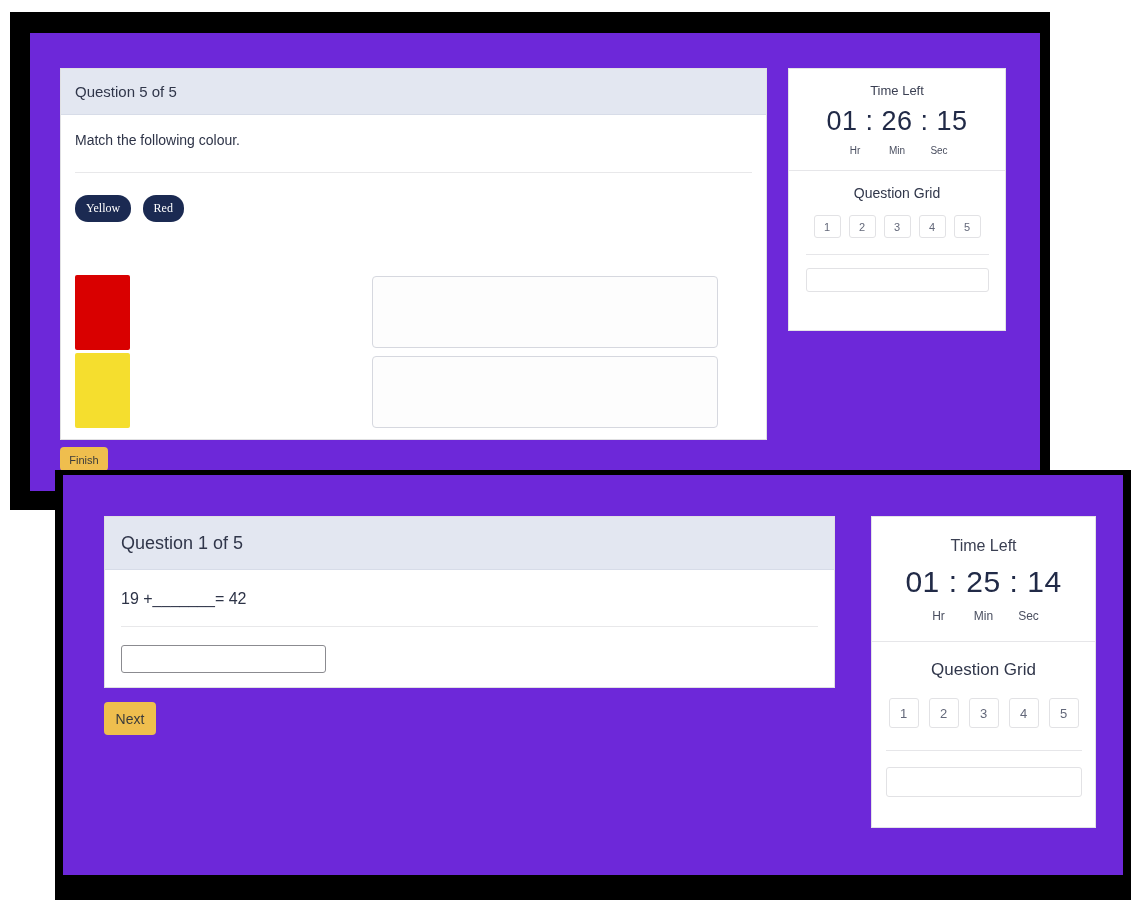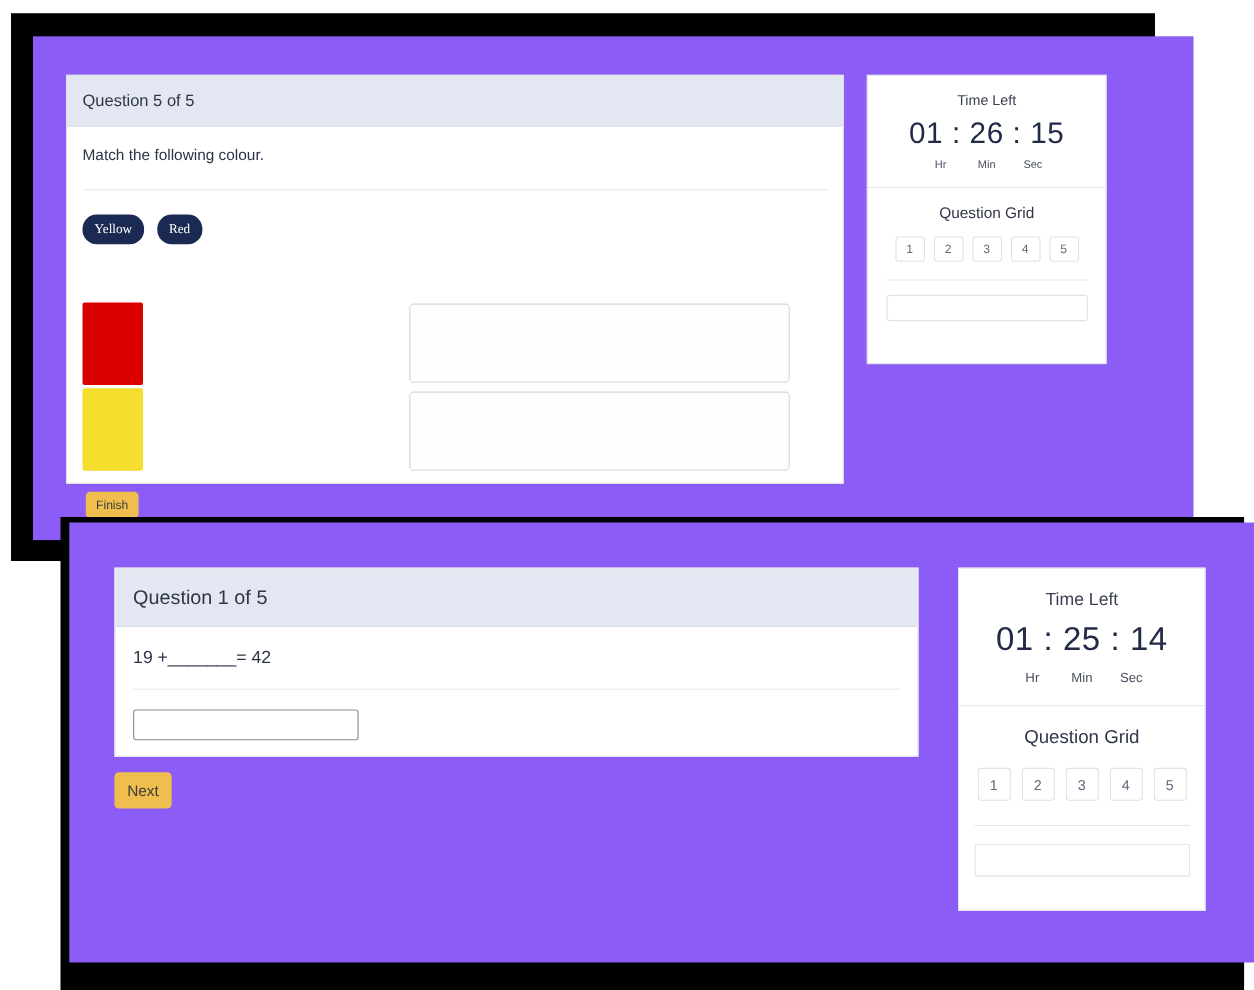--- a/index.html
+++ b/index.html
@@ -20,23 +20,22 @@
   }
 
   
   .win {
     position: absolute;
     background: #000000;
     box-sizing: border-box;
   }
   .win-inner {
     position: absolute;
-    background: #8b5cf6;
+    background: #6d28d9;
     overflow: hidden;
-    padding-left: 45px;
   }
 
   
   #win-back        { left: 10px;  top: 12px;  width: 1040px; height: 498px; }
   #win-back .win-inner { left: 20px; top: 21px; width: 1010px; height: 458px; }
 
   
   #win-front        { left: 55px;  top: 470px; width: 1076px; height: 520px;
                       box-shadow: 0 0 0 0 rgba(0,0,0,0); }
   #win-front .win-inner { left: 8px; top: 5px; width: 1060px; height: 400px; }
@@ -166,21 +165,21 @@
   #back-card .card-header-title { font-size: 15px; }
   #back-card .card-body         { padding: 17px 14px 0 14px; position: relative; height: 325px; }
   #back-card .question-text     { font-size: 14px; margin: 0 0 24px 0; }
   #back-card .hr-rule           { margin-bottom: 22px; }
   #back-card .tag-btn           { font-size: 12px; padding: 6px 11px; margin-right: 7px; }
   #back-card .swatch-col        { position: absolute; left: 14px; top: 160px; }
   #back-card .swatch            { width: 55px; height: 75px; margin-bottom: 3px; }
   #back-card .drop-col          { position: absolute; left: 311px; top: 161px; }
   #back-card .dropzone          { width: 346px; height: 72px; margin-bottom: 8px; }
 
-  #back-finish { position: absolute; left: 48px; top: 414px; width: 48px; height: 24px;
+  #back-finish { position: absolute; left: 30px; top: 414px; width: 48px; height: 24px;
                  font-size: 11px; line-height: 24px; }
 
   #back-panel { left: 758px; top: 35px; width: 218px; height: 263px; }
   #back-panel .sec-time   { padding: 14px 0 14px 0; }
   #back-panel .time-label { font-size: 13px; margin-bottom: 8px; }
   #back-panel .time-digits{ font-size: 27px; }
   #back-panel .unit-row   { font-size: 10px; margin-top: 8px; }
   #back-panel .unit-row span { width: 42px; }
   #back-panel .sec-grid   { padding: 14px 0 0 0; }
   #back-panel .grid-title { font-size: 14px; margin-bottom: 14px; }

